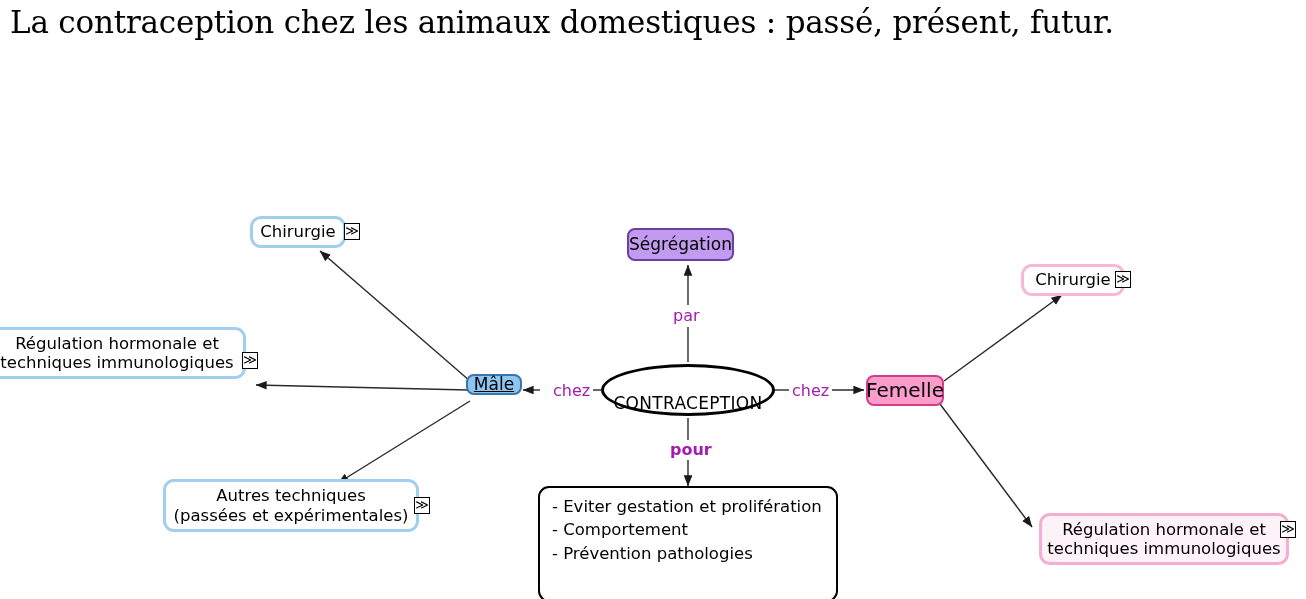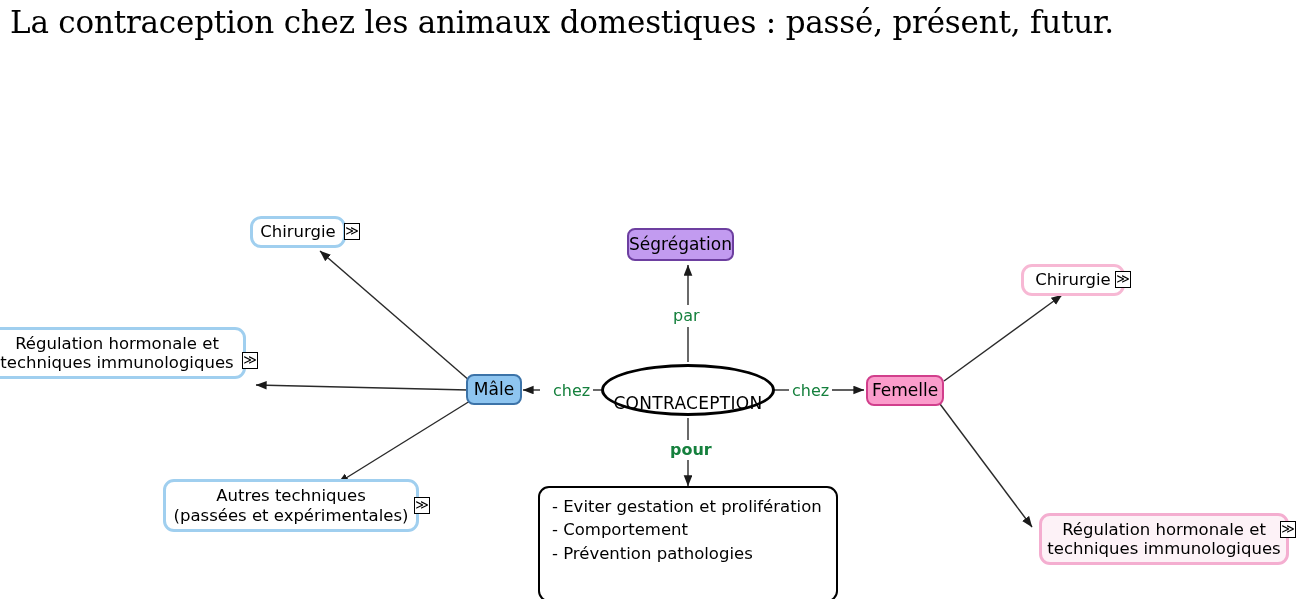--- a/index.html
+++ b/index.html
@@ -68,21 +68,21 @@
   .male-node {
     border: 2px solid #3c73a8;
     background: #8ec5f0;
     border-radius: 8px;
     font-size: 17px;
   }
   .femelle-node {
     border: 2px solid #d13f8c;
     background: #fb9ccb;
     border-radius: 8px;
-    font-size: 17px;
+    font-size: 20px;
   }
   .segreg-node {
     border: 2px solid #6d3fa0;
     background: #c29bf0;
     border-radius: 8px;
     font-size: 17px;
   }
   .list-box {
     position: absolute;
     box-sizing: border-box;
@@ -104,21 +104,21 @@
     display: flex;
     align-items: flex-end;
     justify-content: center;
     font-size: 17px;
     color: #000000;
     letter-spacing: 0.3px;
   }
   .edge-label {
     position: absolute;
     font-size: 16px;
-    color: #15803d;
+    color: #a21caf;
     background: #ffffff;
     padding: 0 3px;
     white-space: nowrap;
   }
   .chev {
     position: absolute;
     width: 16px;
     height: 17px;
     box-sizing: border-box;
     border: 1.4px solid #000000;
@@ -171,21 +171,21 @@
 
   <div class="edge-label" style="left:550px; top:381px;">chez</div>
   <div class="edge-label" style="left:789px; top:381px;">chez</div>
   <div class="edge-label" style="left:670px; top:306px;">par</div>
   <div class="edge-label" style="left:667px; top:440px;font-weight:bold;">pour</div>
 
   <div class="node segreg-node" style="left:627px; top:228px; width:107px; height:33px;">
     <span>Ségrégation</span>
   </div>
 
-  <div class="node male-node" style="left:466px; top:374px; width:56px; height:31px;">
+  <div class="node male-node" style="left:466px; top:374px; width:56px; height:21px;text-decoration:underline;">
     <span>Mâle</span>
   </div>
 
   <div class="node femelle-node" style="left:866px; top:375px; width:78px; height:31px;">
     <span>Femelle</span>
   </div>
 
   <div class="node rounded blue-box" style="left:250px; top:216px; width:96px; height:32px;">
     <span>Chirurgie</span>
   </div>

